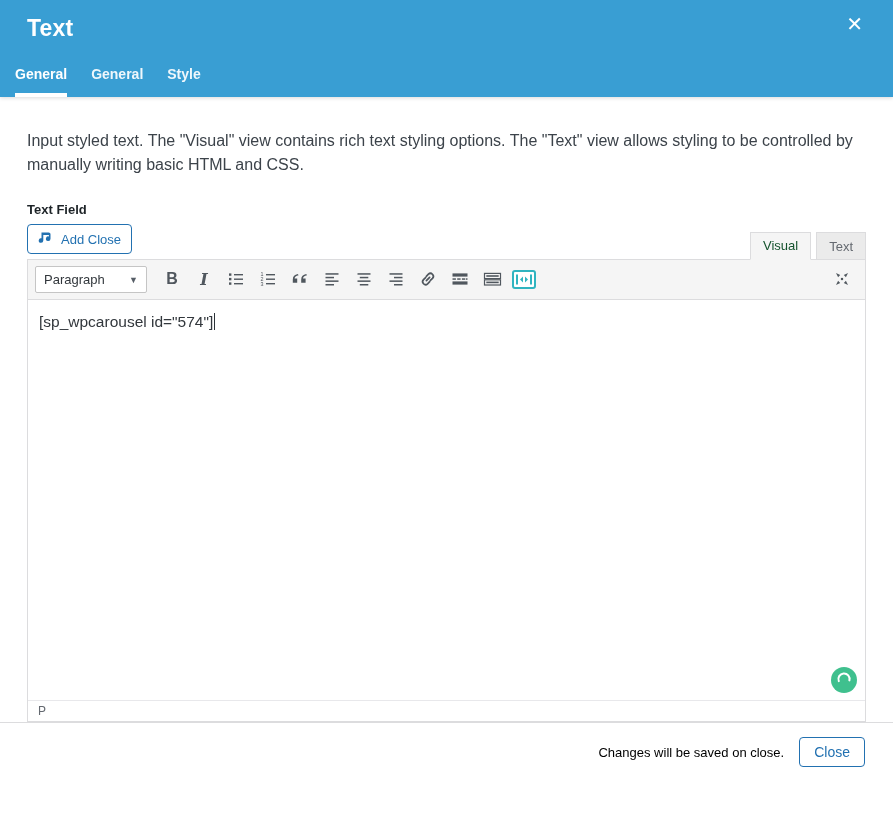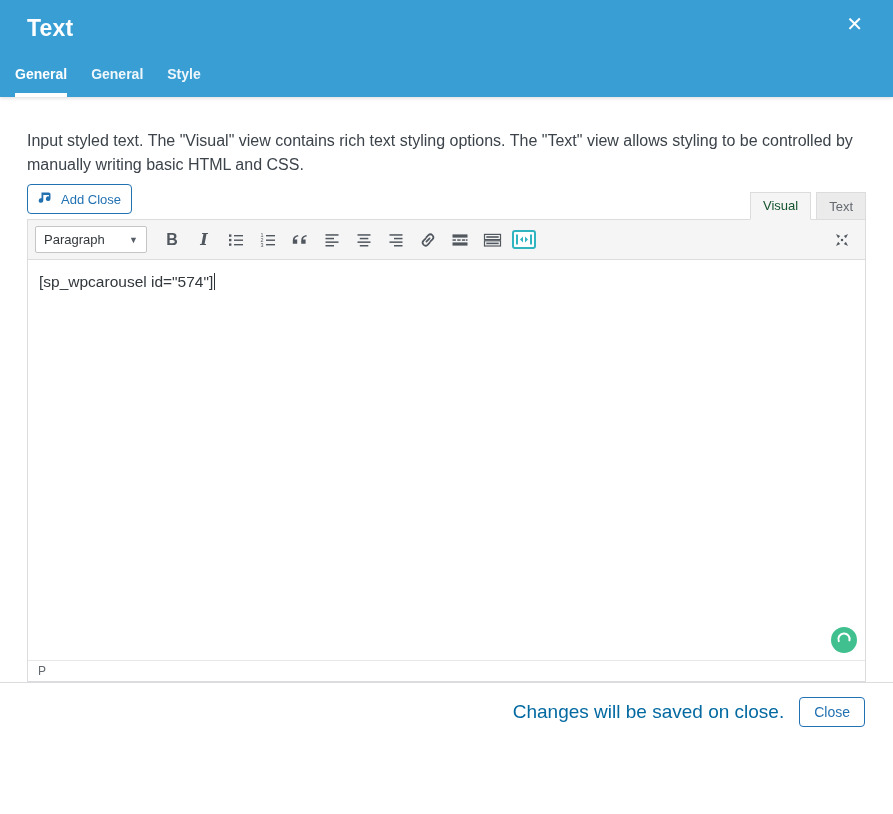--- a/index.html
+++ b/index.html
@@ -27,21 +27,21 @@
   .add-media-btn { display:inline-flex; align-items:center; gap:6px; margin-bottom:5px;
                    border:1px solid #2271b1; border-radius:4px; background:#fff; color:#2271b1;
                    font-family:inherit; font-size:13px; padding:5px 10px; cursor:pointer; }
   .mode-tabs { display:flex; }
   .mode-tab { font-family:inherit; font-size:13px; color:#646970; padding:5px 12px 6px; cursor:pointer;
               border:1px solid #dcdcde; border-bottom:none; background:#ebebeb; margin-left:5px; position:relative; top:1px; }
   .mode-tab.active { background:#f5f5f5; color:#14532d; z-index:3; border-bottom:1px solid #f5f5f5; }
 
   
   .editor-wrap { border:1px solid #dcdcde; position:relative; z-index:1; }
-  .tmce-toolbar { background:#f5f5f5; border-bottom:1px solid #dcdcde; display:flex; align-items:center;
+  .tmce-toolbar { background:#f5f5f5; border-bottom:1px solid #dcdcde; display:flex; align-items:flex-start;
                   padding:6px 7px; }
   .fmt-select { display:flex; align-items:center; justify-content:space-between; width:112px; height:27px;
                 background:#fff; border:1px solid #c5c5c5; border-radius:2px; padding:0 8px; margin-right:9px;
                 font-size:13px; color:#32373c; cursor:pointer; }
   .fmt-caret { font-size:9px; color:#555d66; }
   .tb-btn { width:30px; height:26px; display:flex; align-items:center; justify-content:center;
             background:none; border:1px solid transparent; border-radius:2px; cursor:pointer; color:#50575e; margin:0 1px; }
   .tb-btn svg { display:block; }
   .glyph-b { font-size:16px; font-weight:700; color:#50575e; font-family:"Liberation Sans",sans-serif; }
   .glyph-i { font-size:16px; font-style:italic; font-weight:600; color:#50575e; font-family:"DejaVu Serif",serif; }
@@ -51,41 +51,42 @@
   .tmce-text { font-size:15.5px; color:#32373c; }
   .caret { display:inline-block; width:1px; height:17px; background:#2c3338; vertical-align:-3px; margin-left:1px; }
   .beacon { position:absolute; right:8px; bottom:7px; width:26px; height:26px; border:none; background:none; cursor:pointer; }
 
   .tmce-status { border-top:1px solid #e8e8eb; background:#fff; height:21px; display:flex; align-items:center;
                  padding:0 10px; font-size:12px; color:#646970; }
 
   
   .ftr { flex:0 0 auto; height:59px; border-top:1px solid #dcdcde; display:flex; align-items:center;
          justify-content:flex-end; gap:15px; padding:0 28px; background:#fff; }
-  .ftr-notice { font-size:19px; color:#0369a1; }
+  .ftr-notice { font-size:13px; color:#000000; }
   .close-btn { border:1px solid #2271b1; border-radius:4px; background:#fff; color:#2271b1;
                font-family:inherit; font-size:14px; padding:6px 14px; cursor:pointer;text-align:center; }
 </style>
 </head>
 <body>
 
 <div class="modal">
 
   <div class="hdr">
     <div class="hdr-title">Text</div>
     <button class="hdr-close">✕</button>
     <div class="hdr-tabs">
       <button class="hdr-tab active">General</button>
       <button class="hdr-tab">General</button>
       <button class="hdr-tab">Style</button>
     </div>
   </div>
 
   <div class="main">
     <p class="desc">Input styled text. The "Visual" view contains rich text styling options. The "Text" view allows styling to be controlled by manually writing basic HTML and CSS.</p>
+    <div class="field-label">Text Field</div>
 
     <div class="editor-tools">
       <button class="add-media-btn">
         <span>
           <svg width="17" height="15" viewBox="0 0 17 15" fill="#2271b1">
             <path d="M3.5 2.5h7.2c1 0 1.8.8 1.8 1.8v4.4a2.3 2.3 0 1 1-1.6-2.2V5H5.3v5.6a2.3 2.3 0 1 1-1.8-2.3z"></path>
           </svg>
         </span>
         <span>Add Close</span>
       </button>

